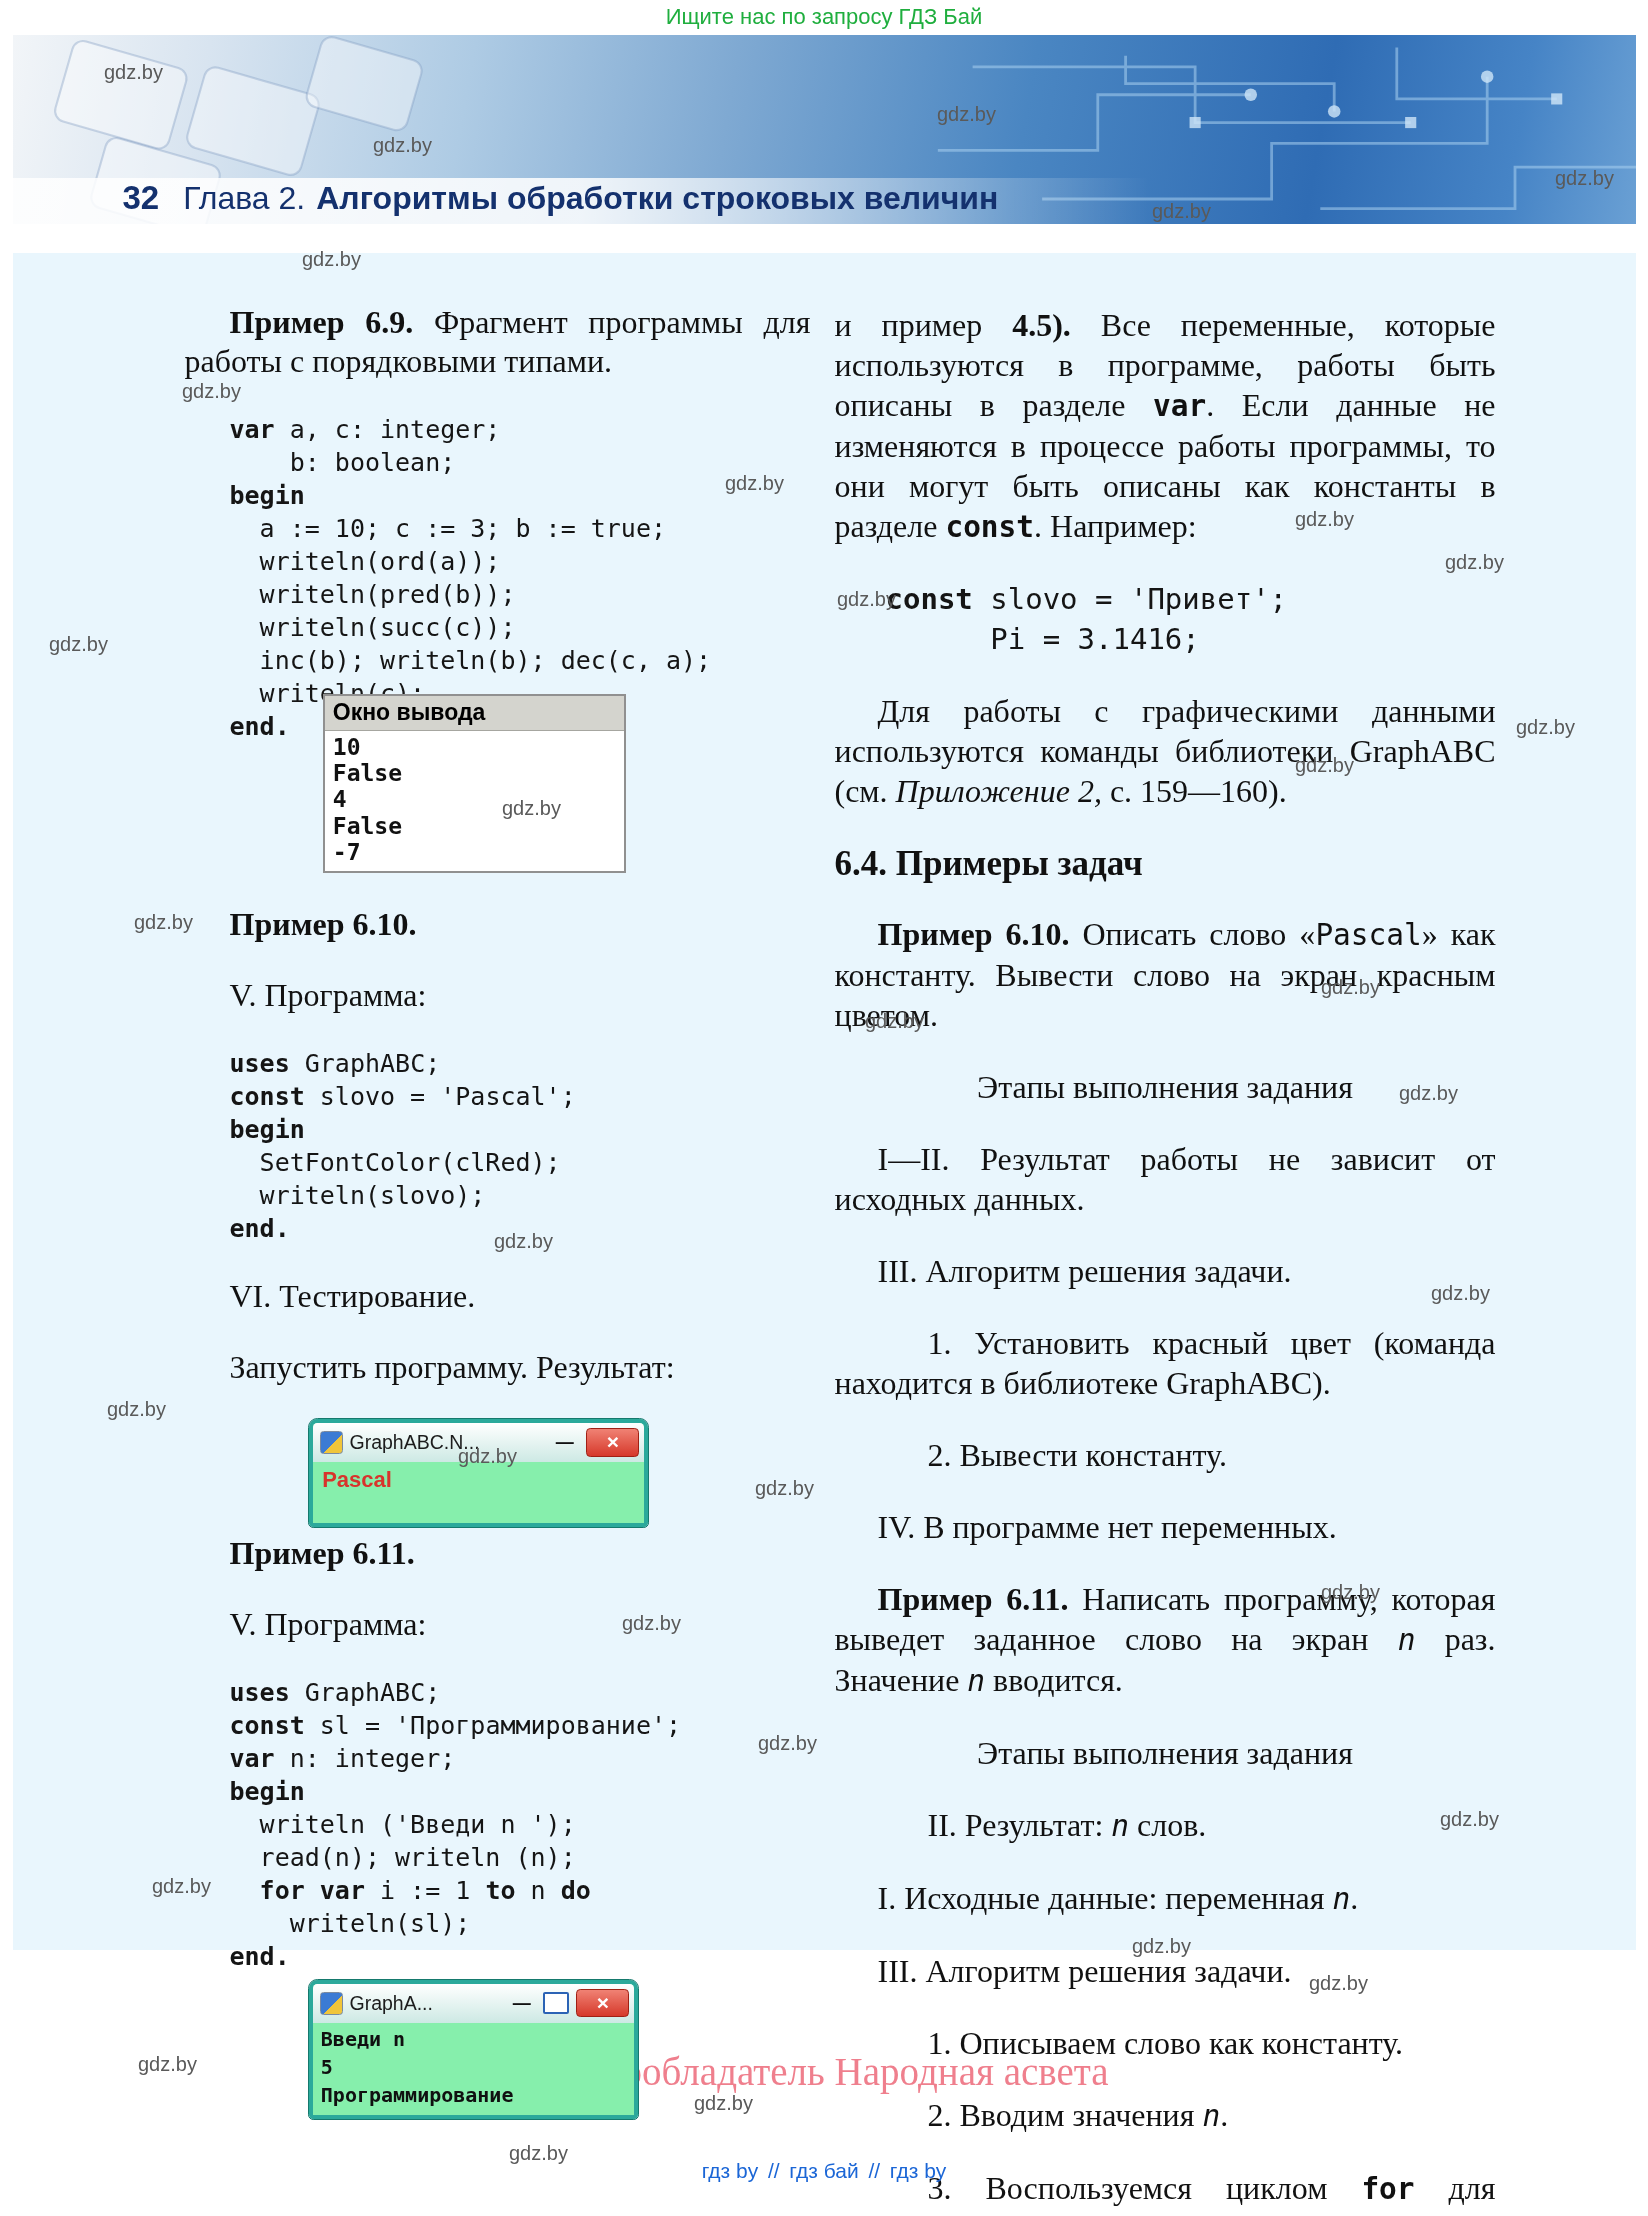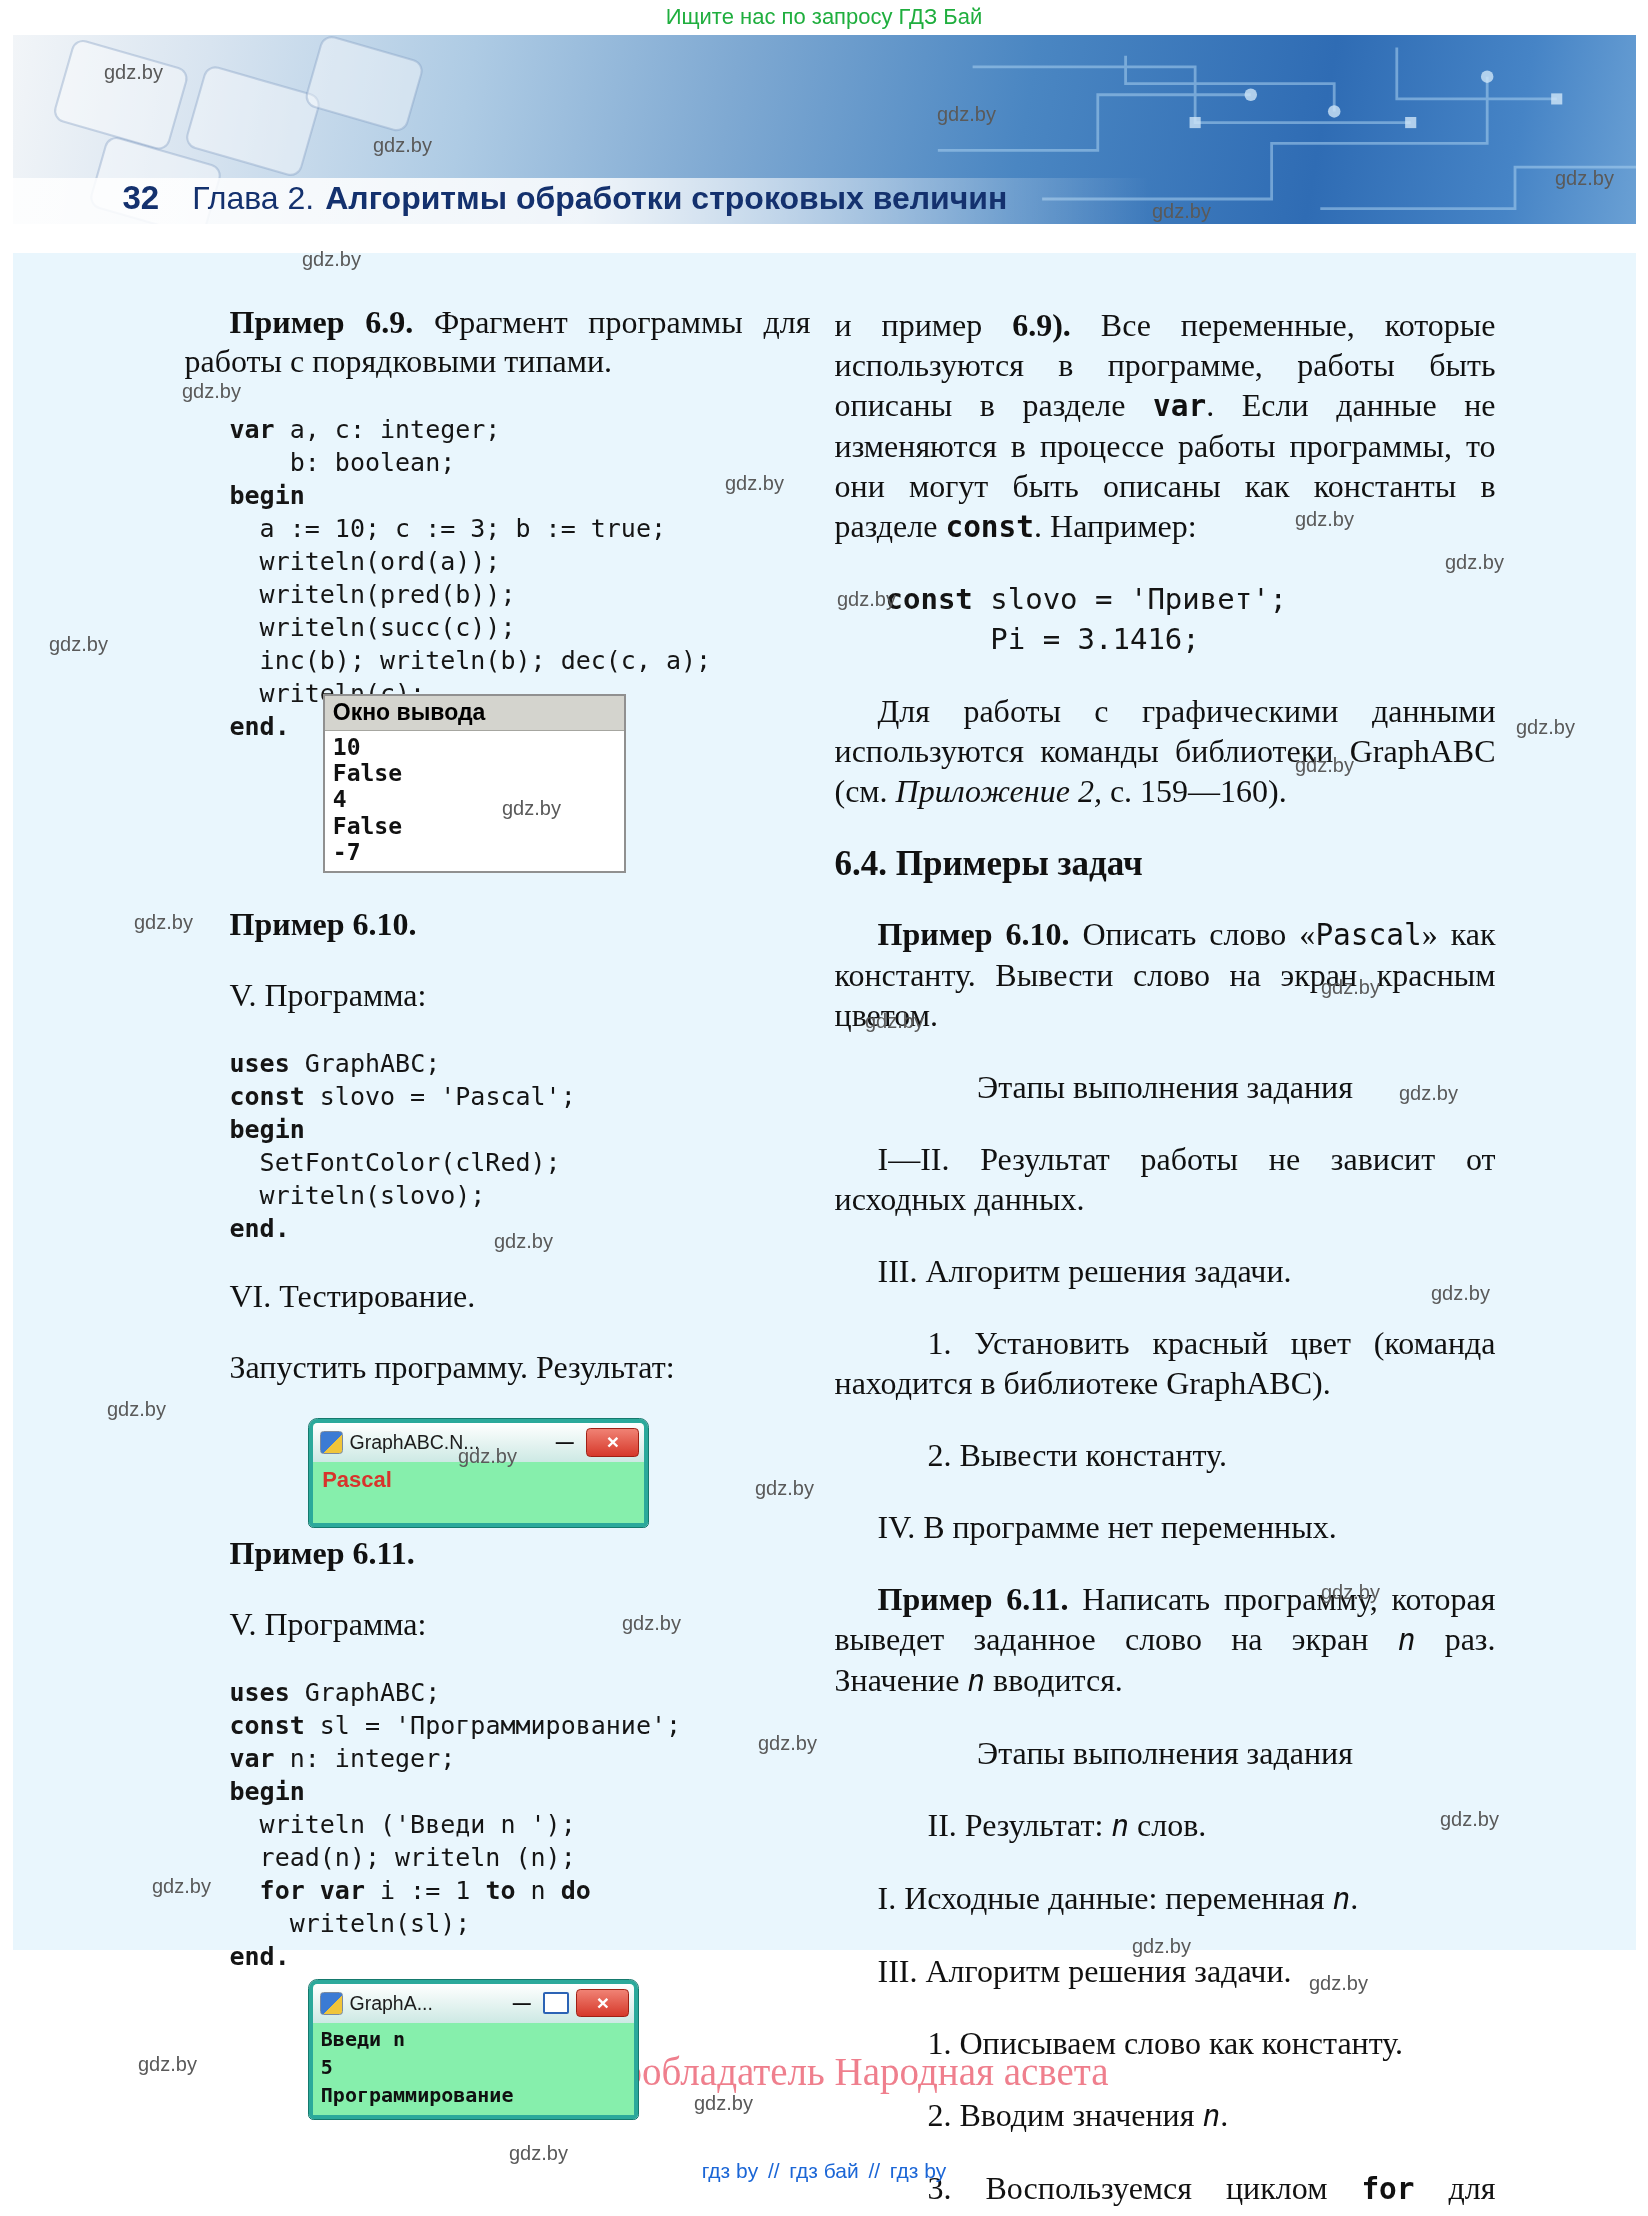--- a/index.html
+++ b/index.html
@@ -6,21 +6,21 @@
   body{width:1648px;height:2216px;position:relative;background:#fff;font-family:"Liberation Serif",serif;color:#111;overflow:hidden;}
   .wm{position:absolute;font-family:"Liberation Sans",sans-serif;font-size:20px;color:#5a5a5a;z-index:40;}
   .top-banner{position:absolute;top:4.2px;left:0;width:100%;text-align:center;font-family:"Liberation Sans",sans-serif;font-size:22px;color:#1fae3e;}
   .header-image{position:absolute;left:12.5px;top:35px;width:1623px;height:189px;
     background:linear-gradient(100deg,#f2f5f8 0%,#d8e4f0 12%,#aecbe4 28%,#7fa9d2 44%,#4a86c2 62%,#2f6cb4 80%,#4684c6 92%,#6aa0d4 100%);overflow:hidden;}
   .circuit-svg{position:absolute;left:0;top:0;width:100%;height:100%;}
   .header-image::after{content:"";position:absolute;left:0;bottom:0;width:70%;height:46px;
     background:linear-gradient(to right,rgba(255,255,255,.85) 50%,rgba(255,255,255,0));}
   .chapter-line{position:absolute;left:110px;bottom:7px;display:flex;align-items:baseline;gap:11px;
     font-family:"Liberation Sans",sans-serif;color:#14316e;z-index:3;}
-  .page-num{font-weight:bold;font-size:33px;margin-right:22px;}
+  .page-num{font-weight:bold;font-size:33px;margin-right:13px;}
   .chapter-label{font-size:32px;}
   .chapter-title{font-size:32px;font-weight:bold;}
   .content{position:absolute;left:12.5px;top:253px;width:1623px;height:1697px;background:#e9f6fd;}
   .left-col{position:absolute;left:172px;top:0;width:626px;padding-top:18px;}
   .right-col{position:absolute;left:822px;top:0;width:661px;padding-top:19.5px;}
   .para{font-size:32px;line-height:39px;text-align:justify;}
   .right-col .para{line-height:40px;}
   .bold{font-weight:bold;}
   .ind1{text-indent:43px;}
   .ind2{text-indent:93px;}
@@ -181,21 +181,21 @@
       <div class="aw-body">
         <div class="w2-line">Введи n</div>
         <div class="w2-line">5</div>
         <div class="w2-line">Программирование</div>
 
       </div>
     </div>
   </div>
 
   <div class="right-col">
-    <p class="para"><span>и пример </span><span class="seg-b">6.9).</span><span> Все переменные, которые используются в программе, работы быть описаны в разделе </span><span class="seg-b seg-m">var</span><span>. Если данные не изменяются в процессе работы программы, то они могут быть описаны как константы в разделе </span><span class="seg-b seg-m">const</span><span>. Например:</span></p>
+    <p class="para"><span>и пример </span><span class="seg-b">4.5).</span><span> Все переменные, которые используются в программе, работы быть описаны в разделе </span><span class="seg-b seg-m">var</span><span>. Если данные не изменяются в процессе работы программы, то они могут быть описаны как константы в разделе </span><span class="seg-b seg-m">const</span><span>. Например:</span></p>
 
     <div class="code">
       <div class="code-line"><span class="seg-b">const</span><span> slovo = 'Привет';</span></div>
       <div class="code-line"><span>      Pi = 3.1416;</span></div>
     </div>
 
     <p class="para ind1"><span>Для работы с графическими данными используются команды библиотеки GraphABC (см. </span><span class="seg-i">Приложение 2,</span><span> с. 159—160).</span></p>
 
     <h2 class="section-heading">6.4. Примеры задач</h2>
 

